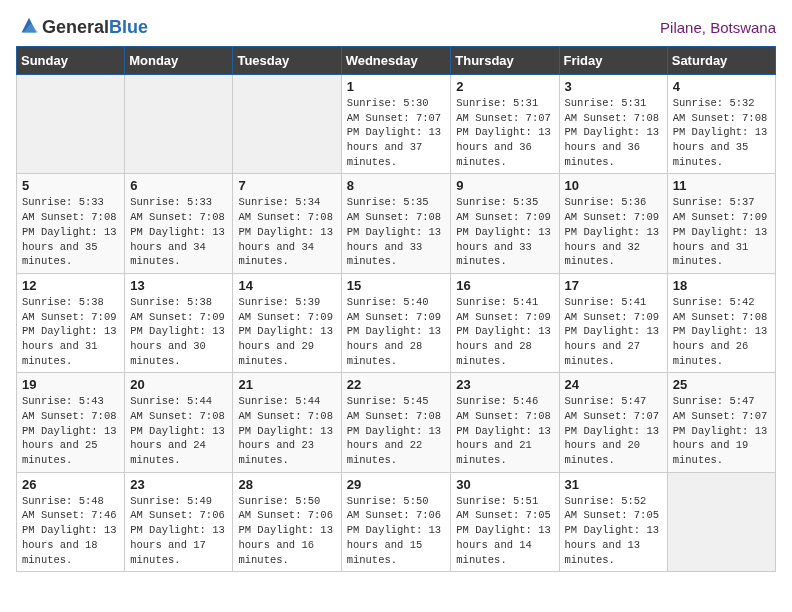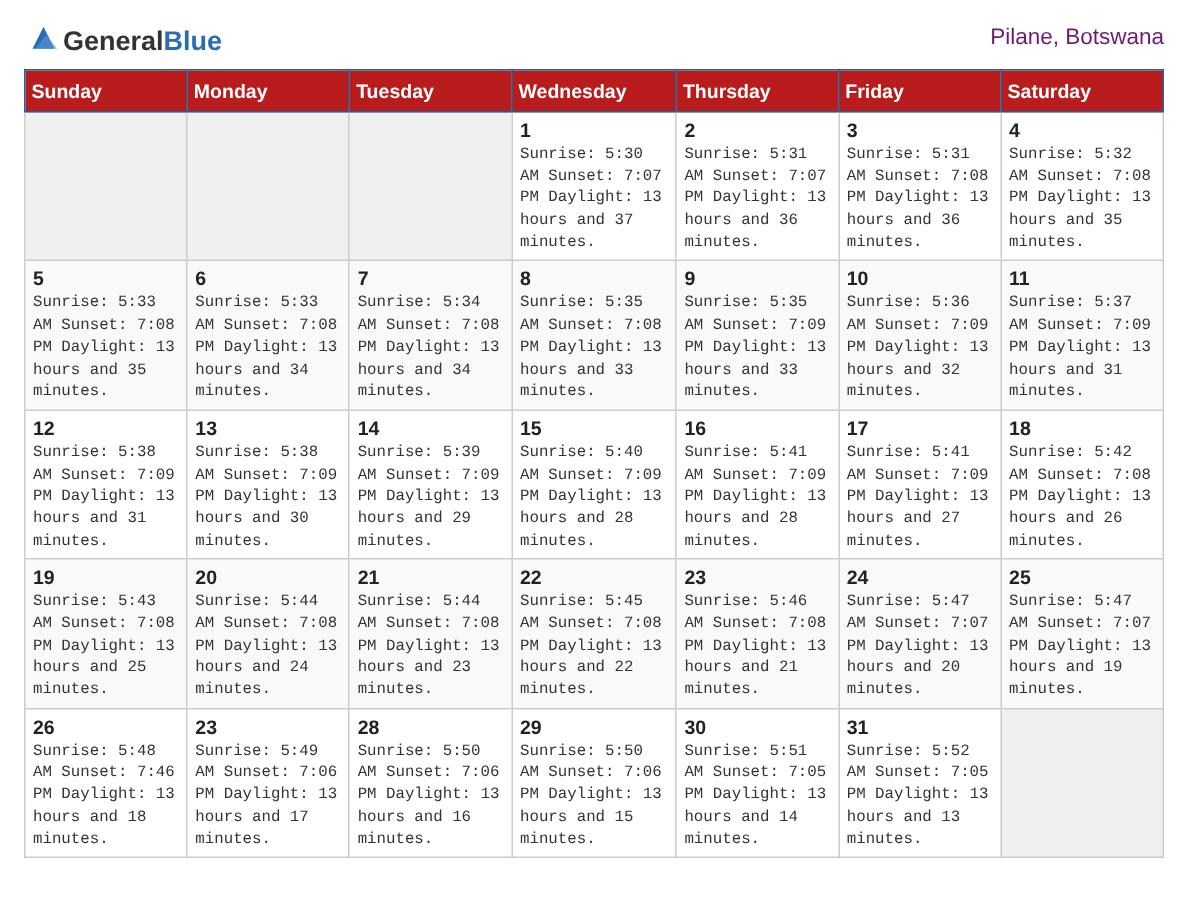--- a/index.html
+++ b/index.html
@@ -5,21 +5,21 @@
     * { box-sizing: border-box; margin: 0; padding: 0; }
     body {
       font-family: Arial, sans-serif;
       background: #fff;
       width: 792px;
       min-height: 612px;
       padding: 16px;
     }
     .header {
       display: flex;
-      align-items: flex-start;
+      align-items: center;
       justify-content: space-between;
       margin-bottom: 8px;
     }
     .logo {
       display: flex;
       align-items: center;
       gap: 2px;
     }
     .logo-text-general {
       font-size: 18px;
@@ -48,21 +48,21 @@
     .subtitle {
       font-size: 15px;
       color: #701a75;
     }
     .calendar {
       width: 100%;
       border-collapse: collapse;
       border: 1px solid #bbb;
     }
     .calendar thead tr th {
-      background-color: #b91c1c;
+      background-color: #404040;
       color: #fff;
       font-size: 13px;
       font-weight: bold;
       padding: 6px 4px;
       border: 1px solid #2060a0;
       text-align: left;
     }
     .calendar tbody tr td {
       vertical-align: top;
       border: 1px solid #ccc;

